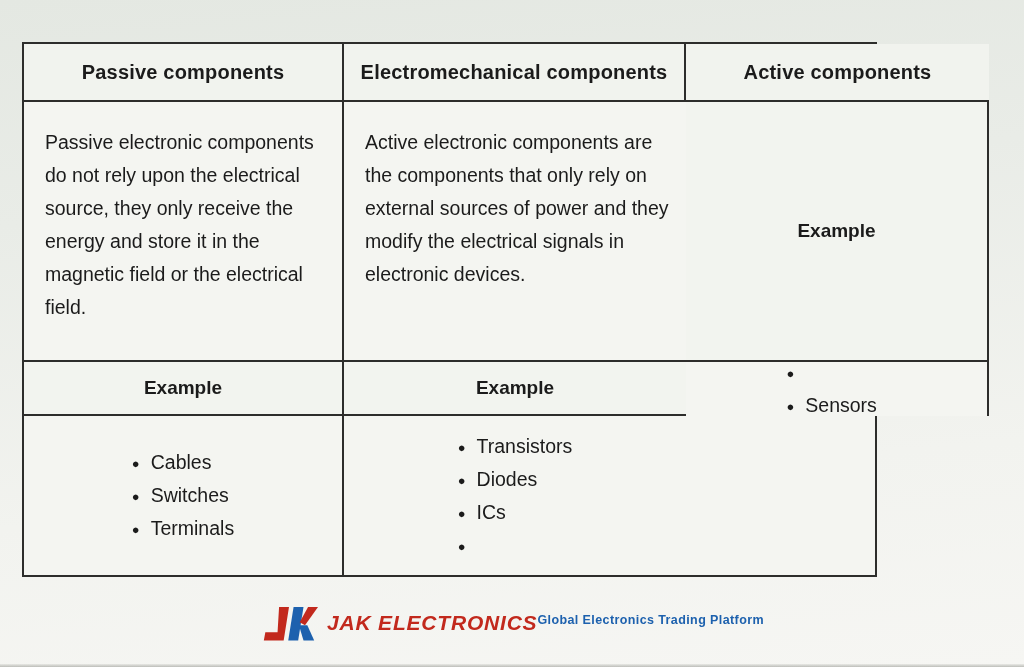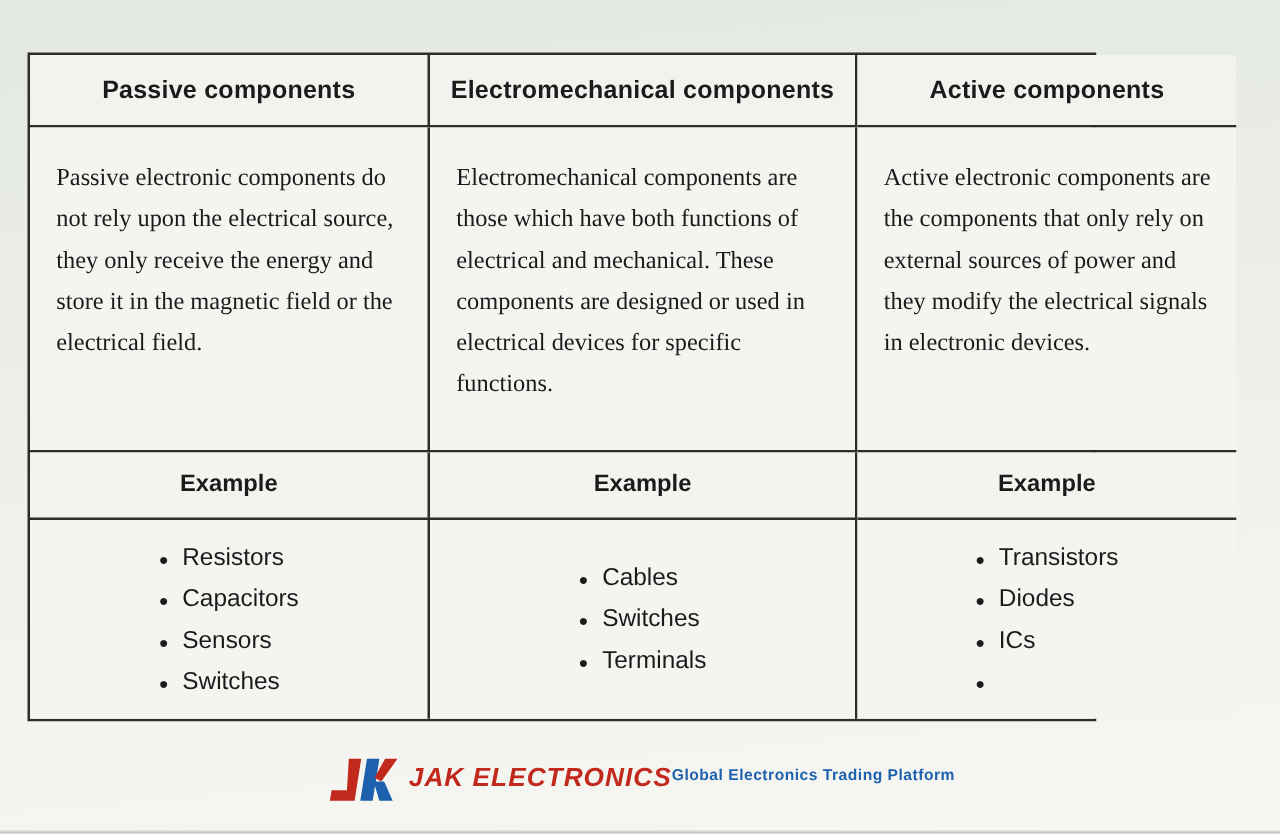--- a/index.html
+++ b/index.html
@@ -51,21 +51,20 @@
     font-weight: bold;
     font-size: 20px;
     background: #f1f3ee;
     letter-spacing: 0.2px;
   }
   .desc-cell {
     padding: 24px 16px 0 21px;
     font-size: 19.5px;
     line-height: 33px;
     background: #f4f5f1;
-    font-family: Liberation Serif, serif;
   }
   .example-cell {
     display: flex;
     align-items: center;
     justify-content: center;
     font-weight: bold;
     font-size: 19px;
     background: #f2f4ef;
   }
   .list-cell {
@@ -124,38 +123,36 @@
 
 <div class="stage">
 
   <div class="comparison-table">
 
     <div class="cell head-cell">Passive components</div>
     <div class="cell head-cell">Electromechanical components</div>
     <div class="cell head-cell last-col">Active components</div>
 
     <div class="cell desc-cell">Passive electronic components do not rely upon the electrical source, they only receive the energy and store it in the magnetic field or the electrical field.</div>
-    <div class="cell desc-cell">Electromechanical components are those which have both functions of electrical and mechanical. These components are designed or used in electrical devices for specific functions.</div>
     <div class="cell desc-cell last-col">Active electronic components are the components that only rely on external sources of power and they modify the electrical signals in electronic devices.</div>
 
     <div class="cell example-cell">Example</div>
     <div class="cell example-cell">Example</div>
     <div class="cell example-cell last-col">Example</div>
 
     <div class="cell list-cell last-row">
       <ul class="example-list">
 
           <li>
             <span class="bullet">●</span>
             <span>Resistors</span>
           </li>
 
           <li>
             <span class="bullet">●</span>
-            <span>Capacitors</span>
           </li>
 
           <li>
             <span class="bullet">●</span>
             <span>Sensors</span>
           </li>
 
           <li>
             <span class="bullet">●</span>
             <span>Switches</span>

